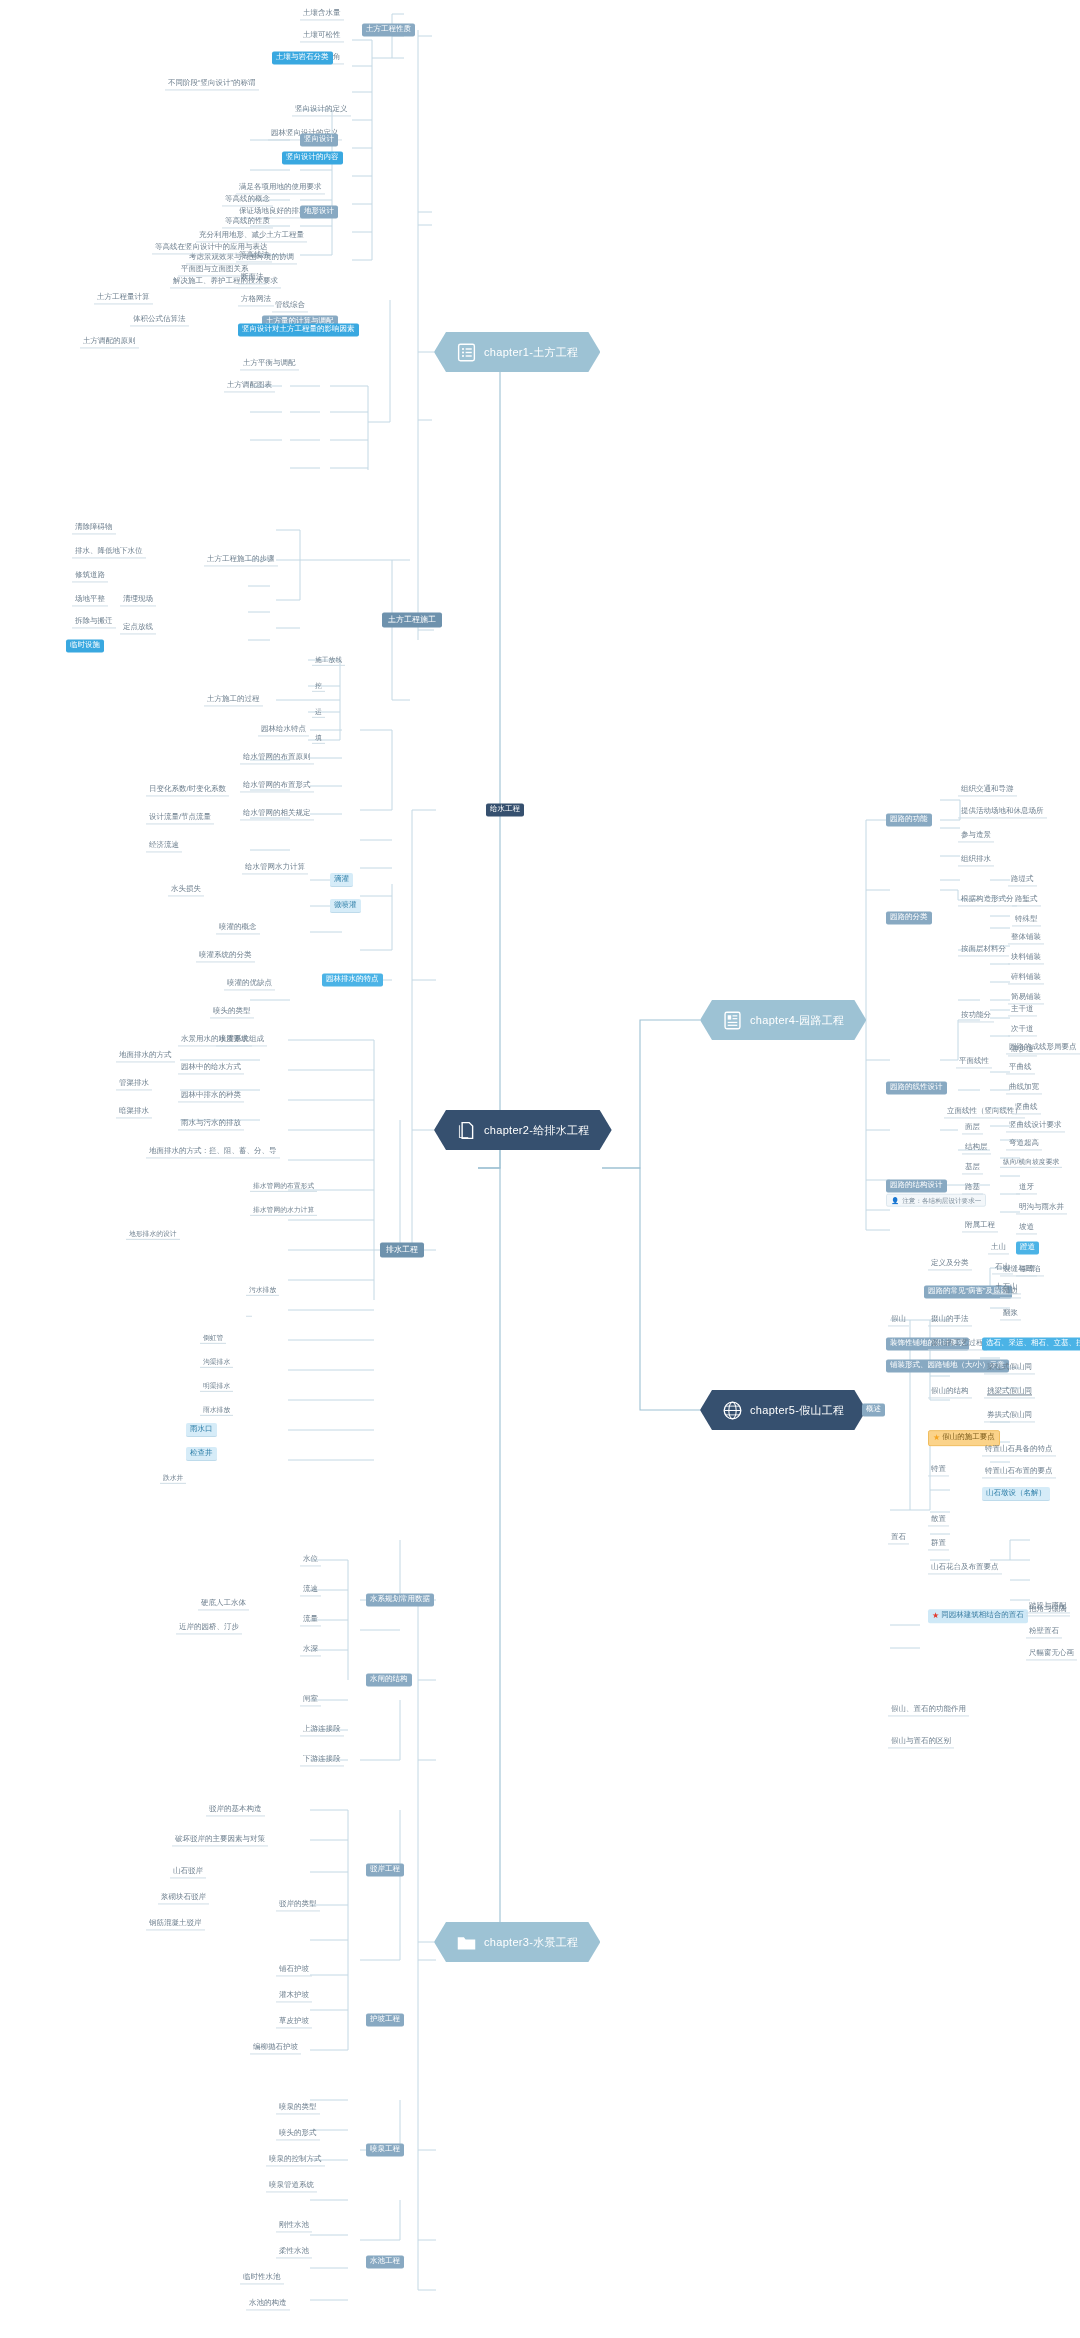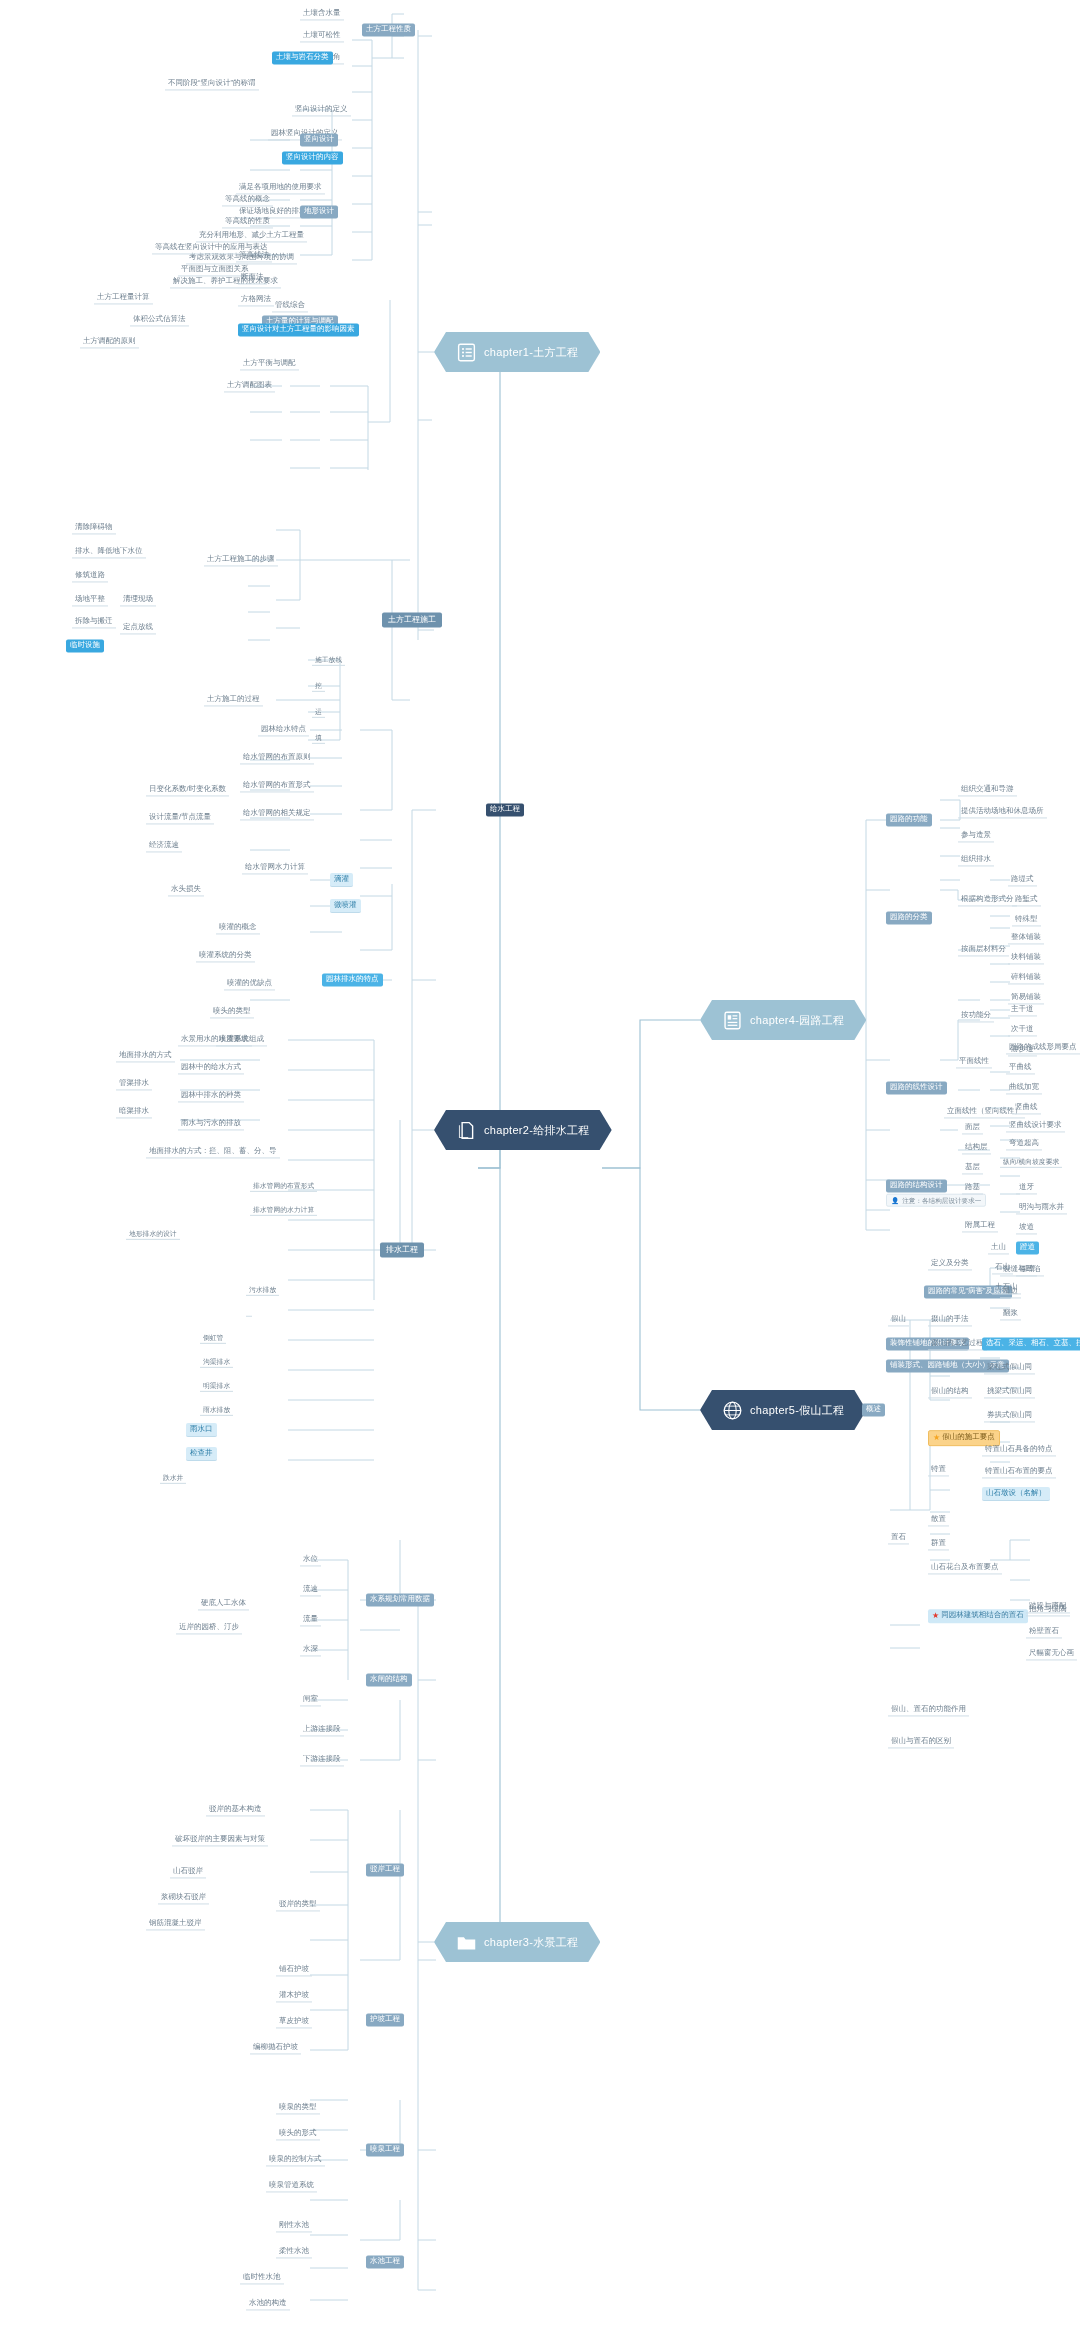--- a/index.html
+++ b/index.html
@@ -567,21 +567,21 @@
   <div class="node leaf" style="left:888px;top:1320px;">假山</div>
   <div class="node leaf" style="left:928px;top:1264px;">定义及分类</div>
   <div class="node leaf" style="left:988px;top:1248px;">土山</div>
   <div class="node leaf" style="left:992px;top:1268px;">石山</div>
   <div class="node leaf" style="left:992px;top:1288px;">土石山</div>
   <div class="node leaf" style="left:928px;top:1320px;">掇山的手法</div>
   <div class="node leaf" style="left:928px;top:1344px;">掇山的工艺过程</div>
   <div class="node chip sky2" style="left:982px;top:1344px;">选石、采运、相石、立基、拉底、堆叠、中层、结顶</div>
   <div class="node leaf" style="left:928px;top:1392px;">假山的结构</div>
   <div class="node leaf" style="left:984px;top:1368px;">梁柱式假山同</div>
-  <div class="node leaf" style="left:984px;top:1392px;">挑梁式假山同</div>
+  <div class="node leaf" style="left:984px;top:1392px;text-decoration:underline;">挑梁式假山同</div>
   <div class="node leaf" style="left:984px;top:1416px;">券拱式假山同</div>
   <div class="node chip orange" style="left:928px;top:1438px;">
     <span class="star y">★</span><span>假山的施工要点</span>
   </div>
 
   <div class="node leaf" style="left:888px;top:1538px;">置石</div>
   <div class="node leaf" style="left:928px;top:1470px;">特置</div>
   <div class="node leaf" style="left:982px;top:1450px;">特置山石具备的特点</div>
   <div class="node leaf" style="left:982px;top:1472px;">特置山石布置的要点</div>
   <div class="node chip pale" style="left:982px;top:1494px;">山石墩设（名解）</div>

